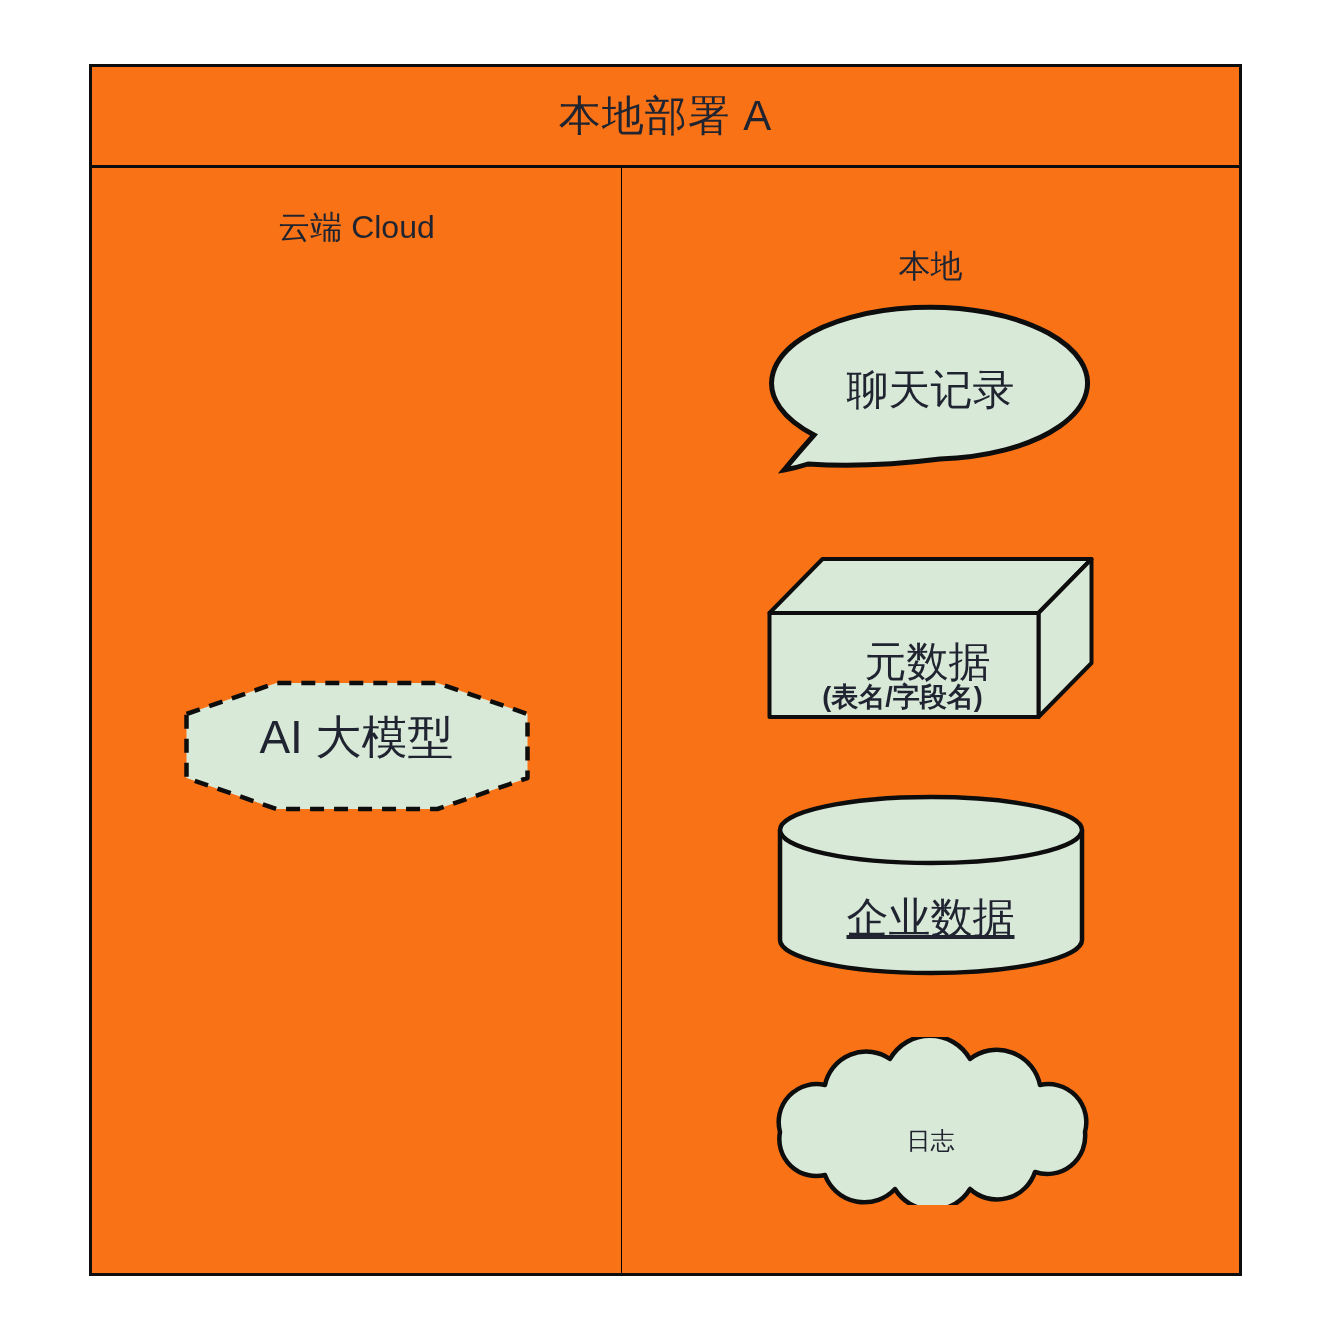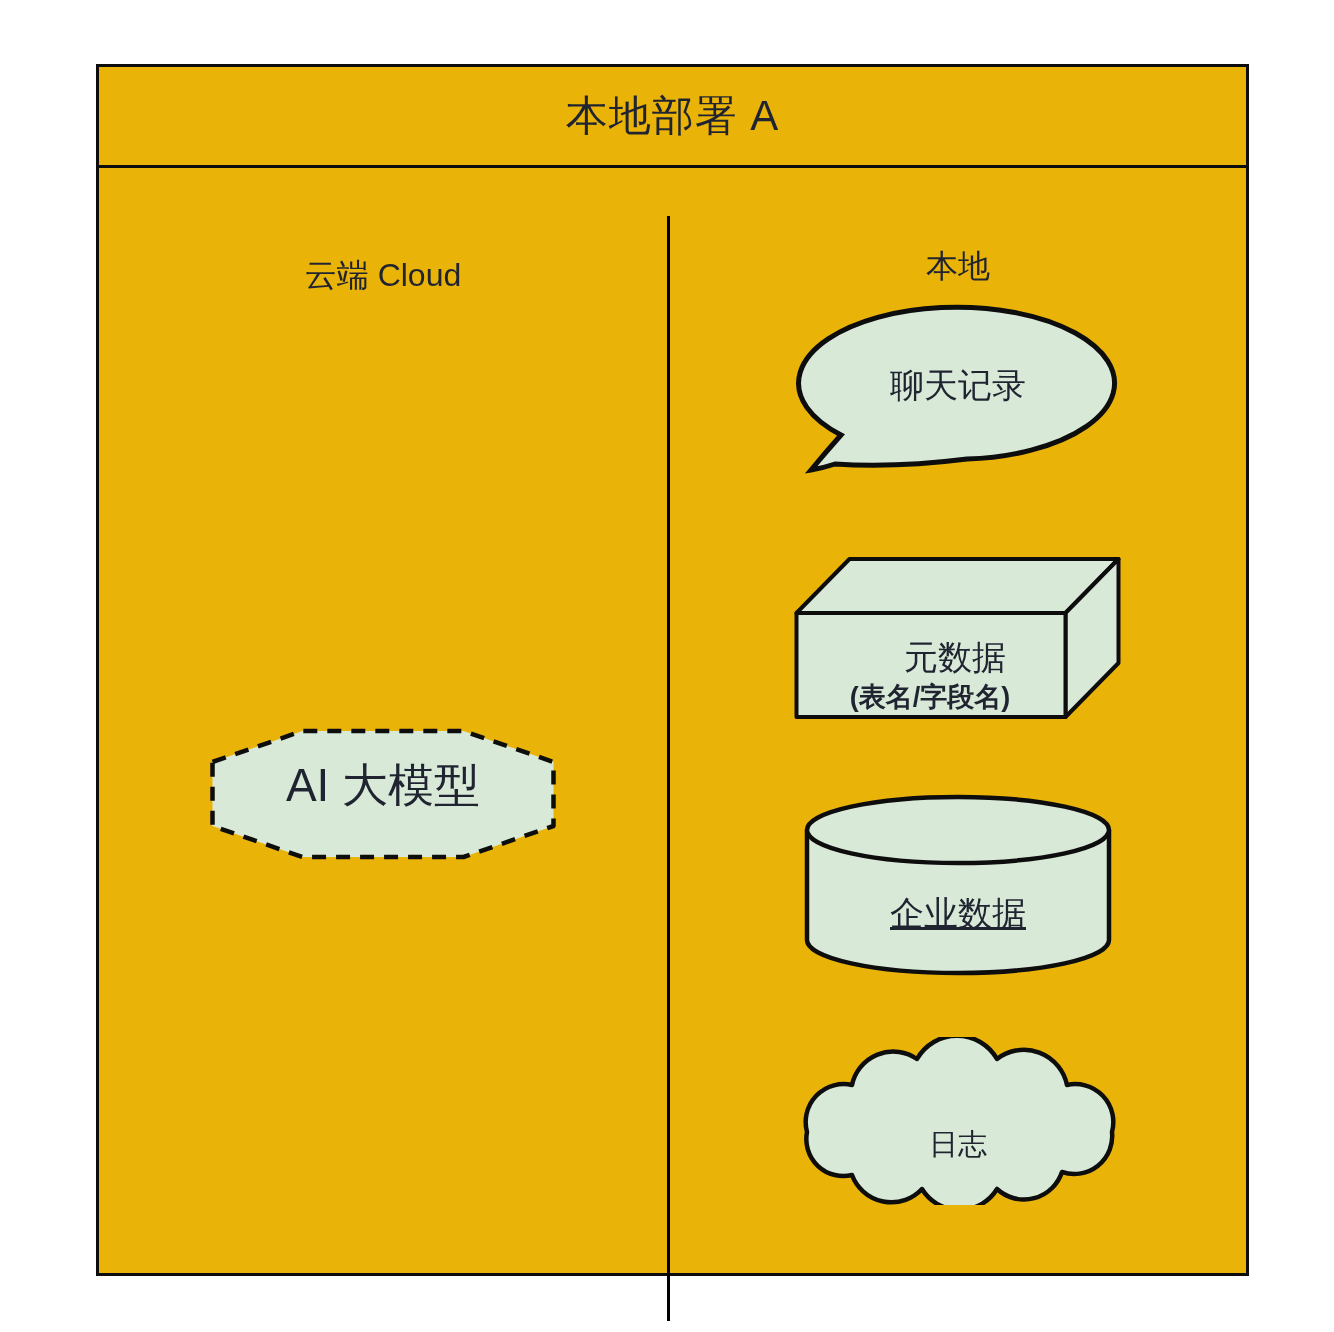--- a/index.html
+++ b/index.html
@@ -5,48 +5,48 @@
   * { margin:0; padding:0; box-sizing:border-box; }
   html,body { width:1334px; height:1332px; }
   body {
     background:#ffffff;
     font-family:"Liberation Sans","DejaVu Sans",sans-serif;
     color:#1f2430;
     position:relative;
     overflow:hidden;
   }
   .panel {
-    position:absolute; left:96px; top:64px;
+    position:absolute; left:89px; top:64px;
     width:1153px; height:1212px;
-    background:#eab308;
+    background:#f97316;
     border:3px solid #0d0d0d;
   }
   .title-band {
     height:101px;
     border-bottom:3px solid #0d0d0d;
     display:flex; align-items:center; justify-content:center;
   }
   .title-band .title {
     font-size:42px; font-weight:500; letter-spacing:1px;
   }
   .columns { display:flex; height:1105px; }
   .col { position:relative; height:100%; }
-  .col-cloud { width:571px; border-right:3px solid #000000;margin-top:48px; }
+  .col-cloud { width:530px; border-right:1px solid #000000; }
   .col-local { flex:1;margin-top:39px; }
   .col-header {
     position:absolute; top:38px; left:0; right:0;
     text-align:center; font-size:32px; font-weight:500;
   }
   .shape {
     position:absolute; left:50%; transform:translateX(-50%);
   }
   .shape svg { display:block; }
   .shape .lbl {
     position:absolute; left:0; right:0; text-align:center;
-    font-size:34px; font-weight:500; line-height:1.2;
+    font-size:42px; font-weight:500; line-height:1.2;
     white-space:nowrap;
   }
   .shape .sub {
     position:absolute; left:0; right:0; text-align:center;
     font-size:27px; font-weight:500; line-height:1.2;
     white-space:nowrap;
   }
   
   .node-ai       { top:510px; width:349px; height:136px; }
   .node-ai .lbl  { top:32px; font-size:46px; }
@@ -54,21 +54,21 @@
   .node-chat     { top:96px;  width:326px; height:172px; }
   .node-chat .lbl{ top:62px; }
   .node-meta     { top:348px; width:328px; height:166px; }
   .node-meta .lbl{ top:82px; width:322px; }
   .node-meta .sub{ top:126px; width:272px;font-weight:bold; }
   .node-db       { top:586px; width:310px; height:184px; }
   .node-db .lbl  { top:100px;text-decoration:underline; }
   .node-cot      { top:830px; width:352px; height:168px; }
   .node-cot .lbl { top:40px; }
   .node-cot .lbl2{ position:absolute; left:0; right:0; top:88px; text-align:center;
-                   font-size:29px; font-weight:500; white-space:nowrap; }
+                   font-size:24px; font-weight:500; white-space:nowrap; }
 </style>
 </head>
 <body>
 
 <div class="panel">
 
   <div class="title-band">
     <div class="title">本地部署 A</div>
   </div>
 

